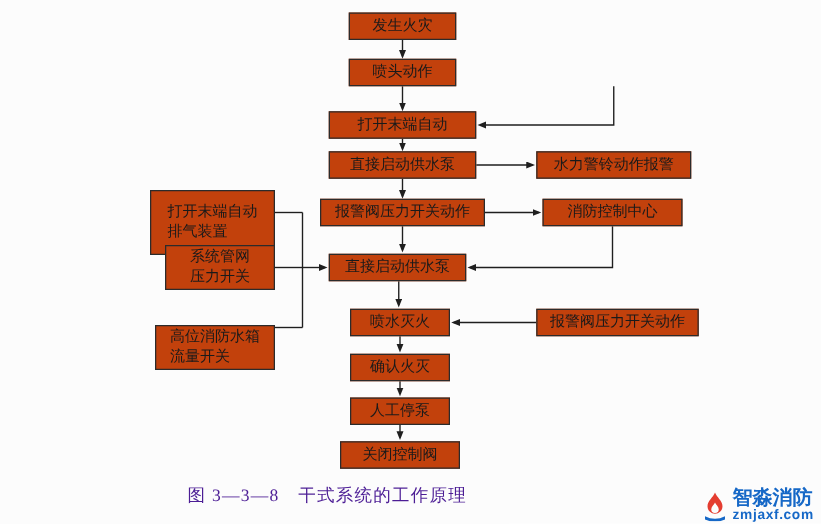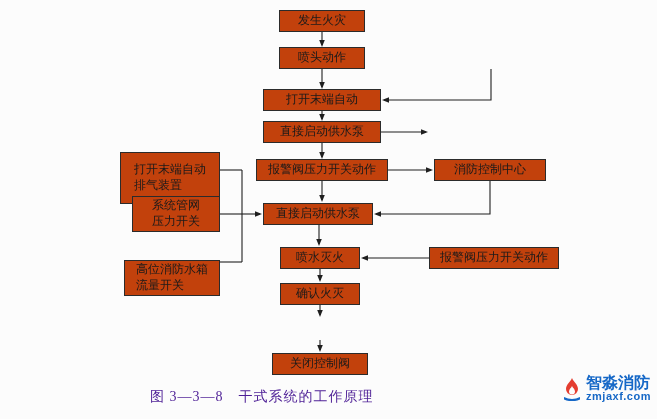--- a/index.html
+++ b/index.html
@@ -17,21 +17,21 @@
     border:1px solid #2b2b2b;background:#c2410c;
     display:flex;align-items:center;justify-content:center;
     text-align:left;font-size:12px;line-height:1.3;
     white-space:pre-line;padding:1px 2px;
   }
   .caption{
     position:absolute;left:150px;top:388px;width:370px;
     text-align:left;font-size:14px;letter-spacing:1px;color:#4c1d95;
   }
   .watermark{
-    position:absolute;right:6px;bottom:16px;
+    position:absolute;right:6px;bottom:0;
     display:flex;align-items:center;gap:4px;
     font-family:"Liberation Sans","DejaVu Sans",sans-serif;
   }
   .wm-text{display:flex;flex-direction:column;line-height:1.05;}
   .wm-brand{font-size:16px;font-weight:bold;color:#1668c7;}
   .wm-domain{font-size:11px;font-weight:bold;color:#1668c7;letter-spacing:.5px;}
 </style>
 </head>
 <body>
 
@@ -63,32 +63,34 @@
       <path d="M320 269 V280" marker-end="url(#arr)"></path>
       <path d="M320 305 V315" marker-end="url(#arr)"></path>
       <path d="M320 340 V350" marker-end="url(#arr)"></path>
     </g>
   </svg>
 
   <div class="node" style="left:279px;top:10px;width:86px;height:22px;">发生火灾</div>
   <div class="node" style="left:279px;top:47px;width:86px;height:22px;">喷头动作</div>
   <div class="node" style="left:263px;top:89px;width:118px;height:22px;">打开末端自动</div>
   <div class="node" style="left:263px;top:121px;width:118px;height:22px;">直接启动供水泵</div>
+  <div class="node" style="left:429px;top:121px;width:124px;height:22px;">水力警铃动作报警</div>
   <div class="node" style="left:256px;top:159px;width:132px;height:22px;">报警阀压力开关动作</div>
   <div class="node" style="left:434px;top:159px;width:112px;height:22px;">消防控制中心</div>
   <div class="node" style="left:120px;top:152px;width:100px;height:52px;">打开末端自动
 排气装置</div>
   <div class="node" style="left:132px;top:196px;width:88px;height:36px;">系统管网
 压力开关</div>
   <div class="node" style="left:263px;top:203px;width:110px;height:22px;">直接启动供水泵</div>
   <div class="node" style="left:124px;top:244px;width:96px;height:36px;margin-top:16px;">高位消防水箱
 流量开关</div>
   <div class="node" style="left:280px;top:247px;width:80px;height:22px;">喷水灭火</div>
   <div class="node" style="left:429px;top:247px;width:130px;height:22px;">报警阀压力开关动作</div>
   <div class="node" style="left:280px;top:283px;width:80px;height:22px;">确认火灭</div>
+  <div class="node" style="left:280px;top:318px;width:80px;height:22px;">人工停泵</div>
   <div class="node" style="left:272px;top:353px;width:96px;height:22px;">关闭控制阀</div>
 
   <div class="caption">图 3—3—8　干式系统的工作原理</div>
 
   <div class="watermark">
     <svg width="20" height="24" viewBox="0 0 20 24" xmlns="http://www.w3.org/2000/svg">
       <path d="M10 1 C11.5 5 16 7.5 16 12 A6 6 0 1 1 4 12 C4 7.5 8.5 5 10 1 Z" fill="#e43d30"></path>
       <path d="M10 9 C10.8 11 13 12.2 13 14.4 A3 3 0 1 1 7 14.4 C7 12.2 9.2 11 10 9 Z" fill="#fcfcfc"></path>
       <path d="M2 20 Q10 24 18 20 L18 22.5 Q10 26 2 22.5 Z" fill="#1668c7"></path>
     </svg>

